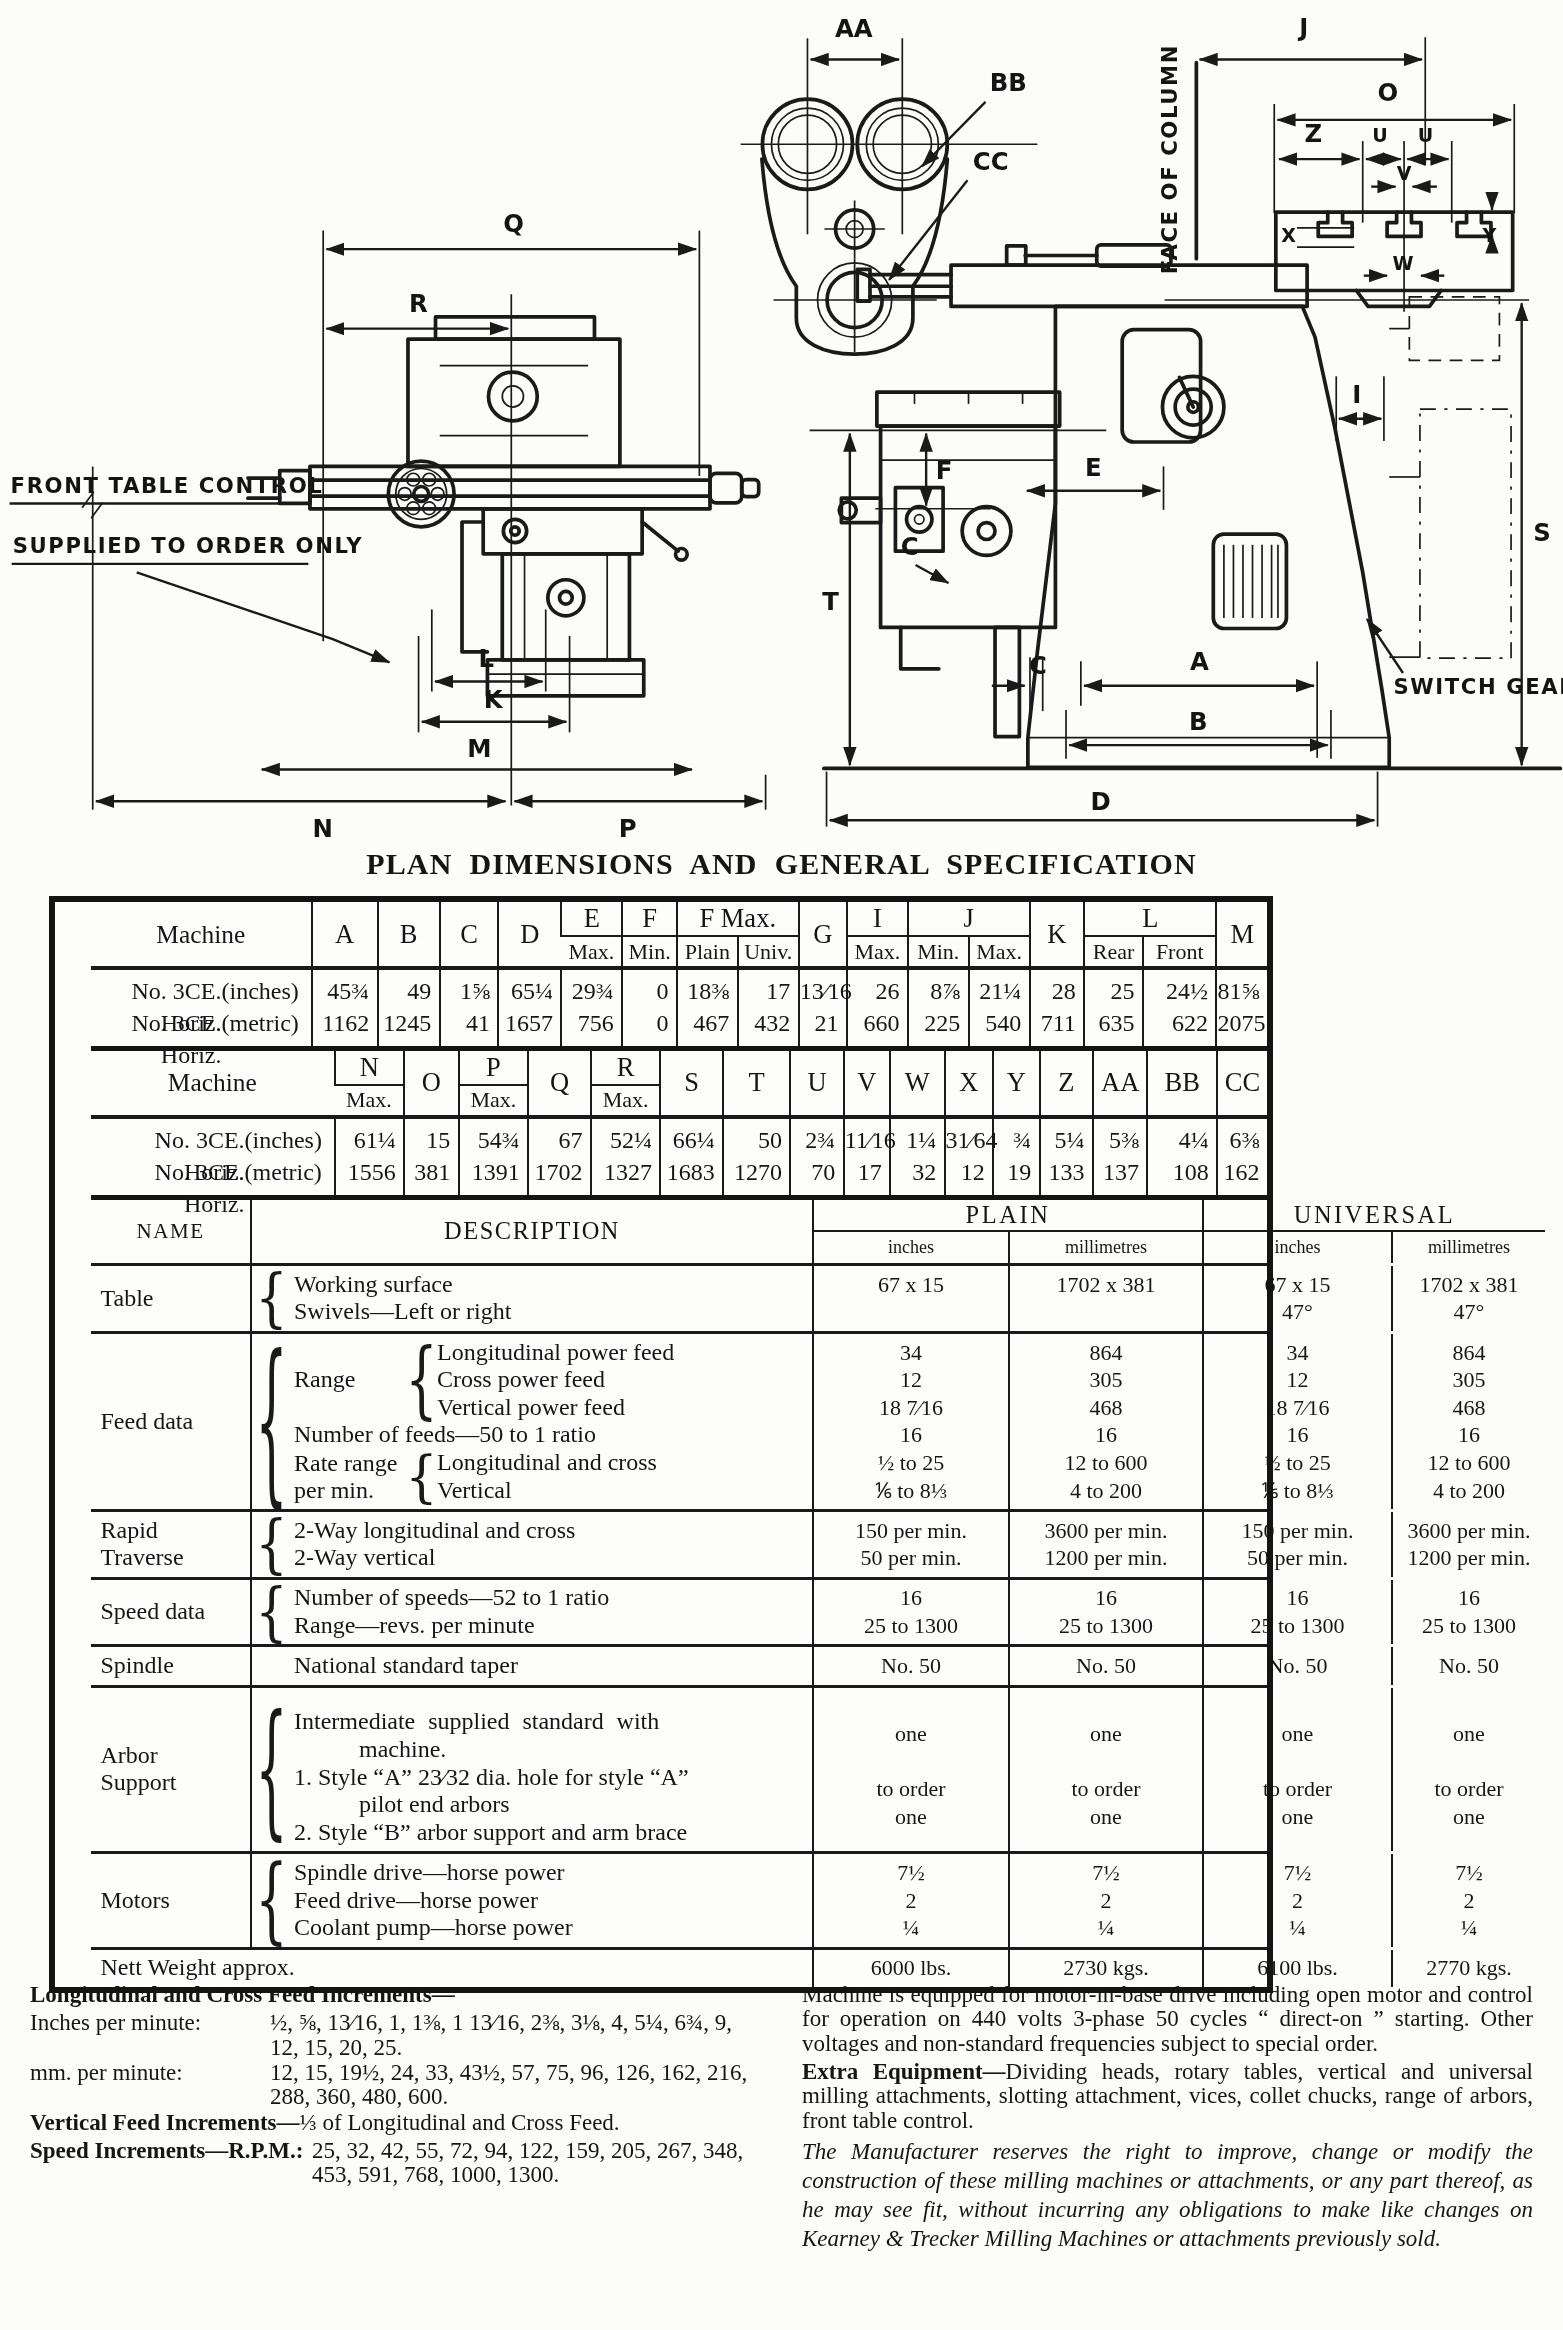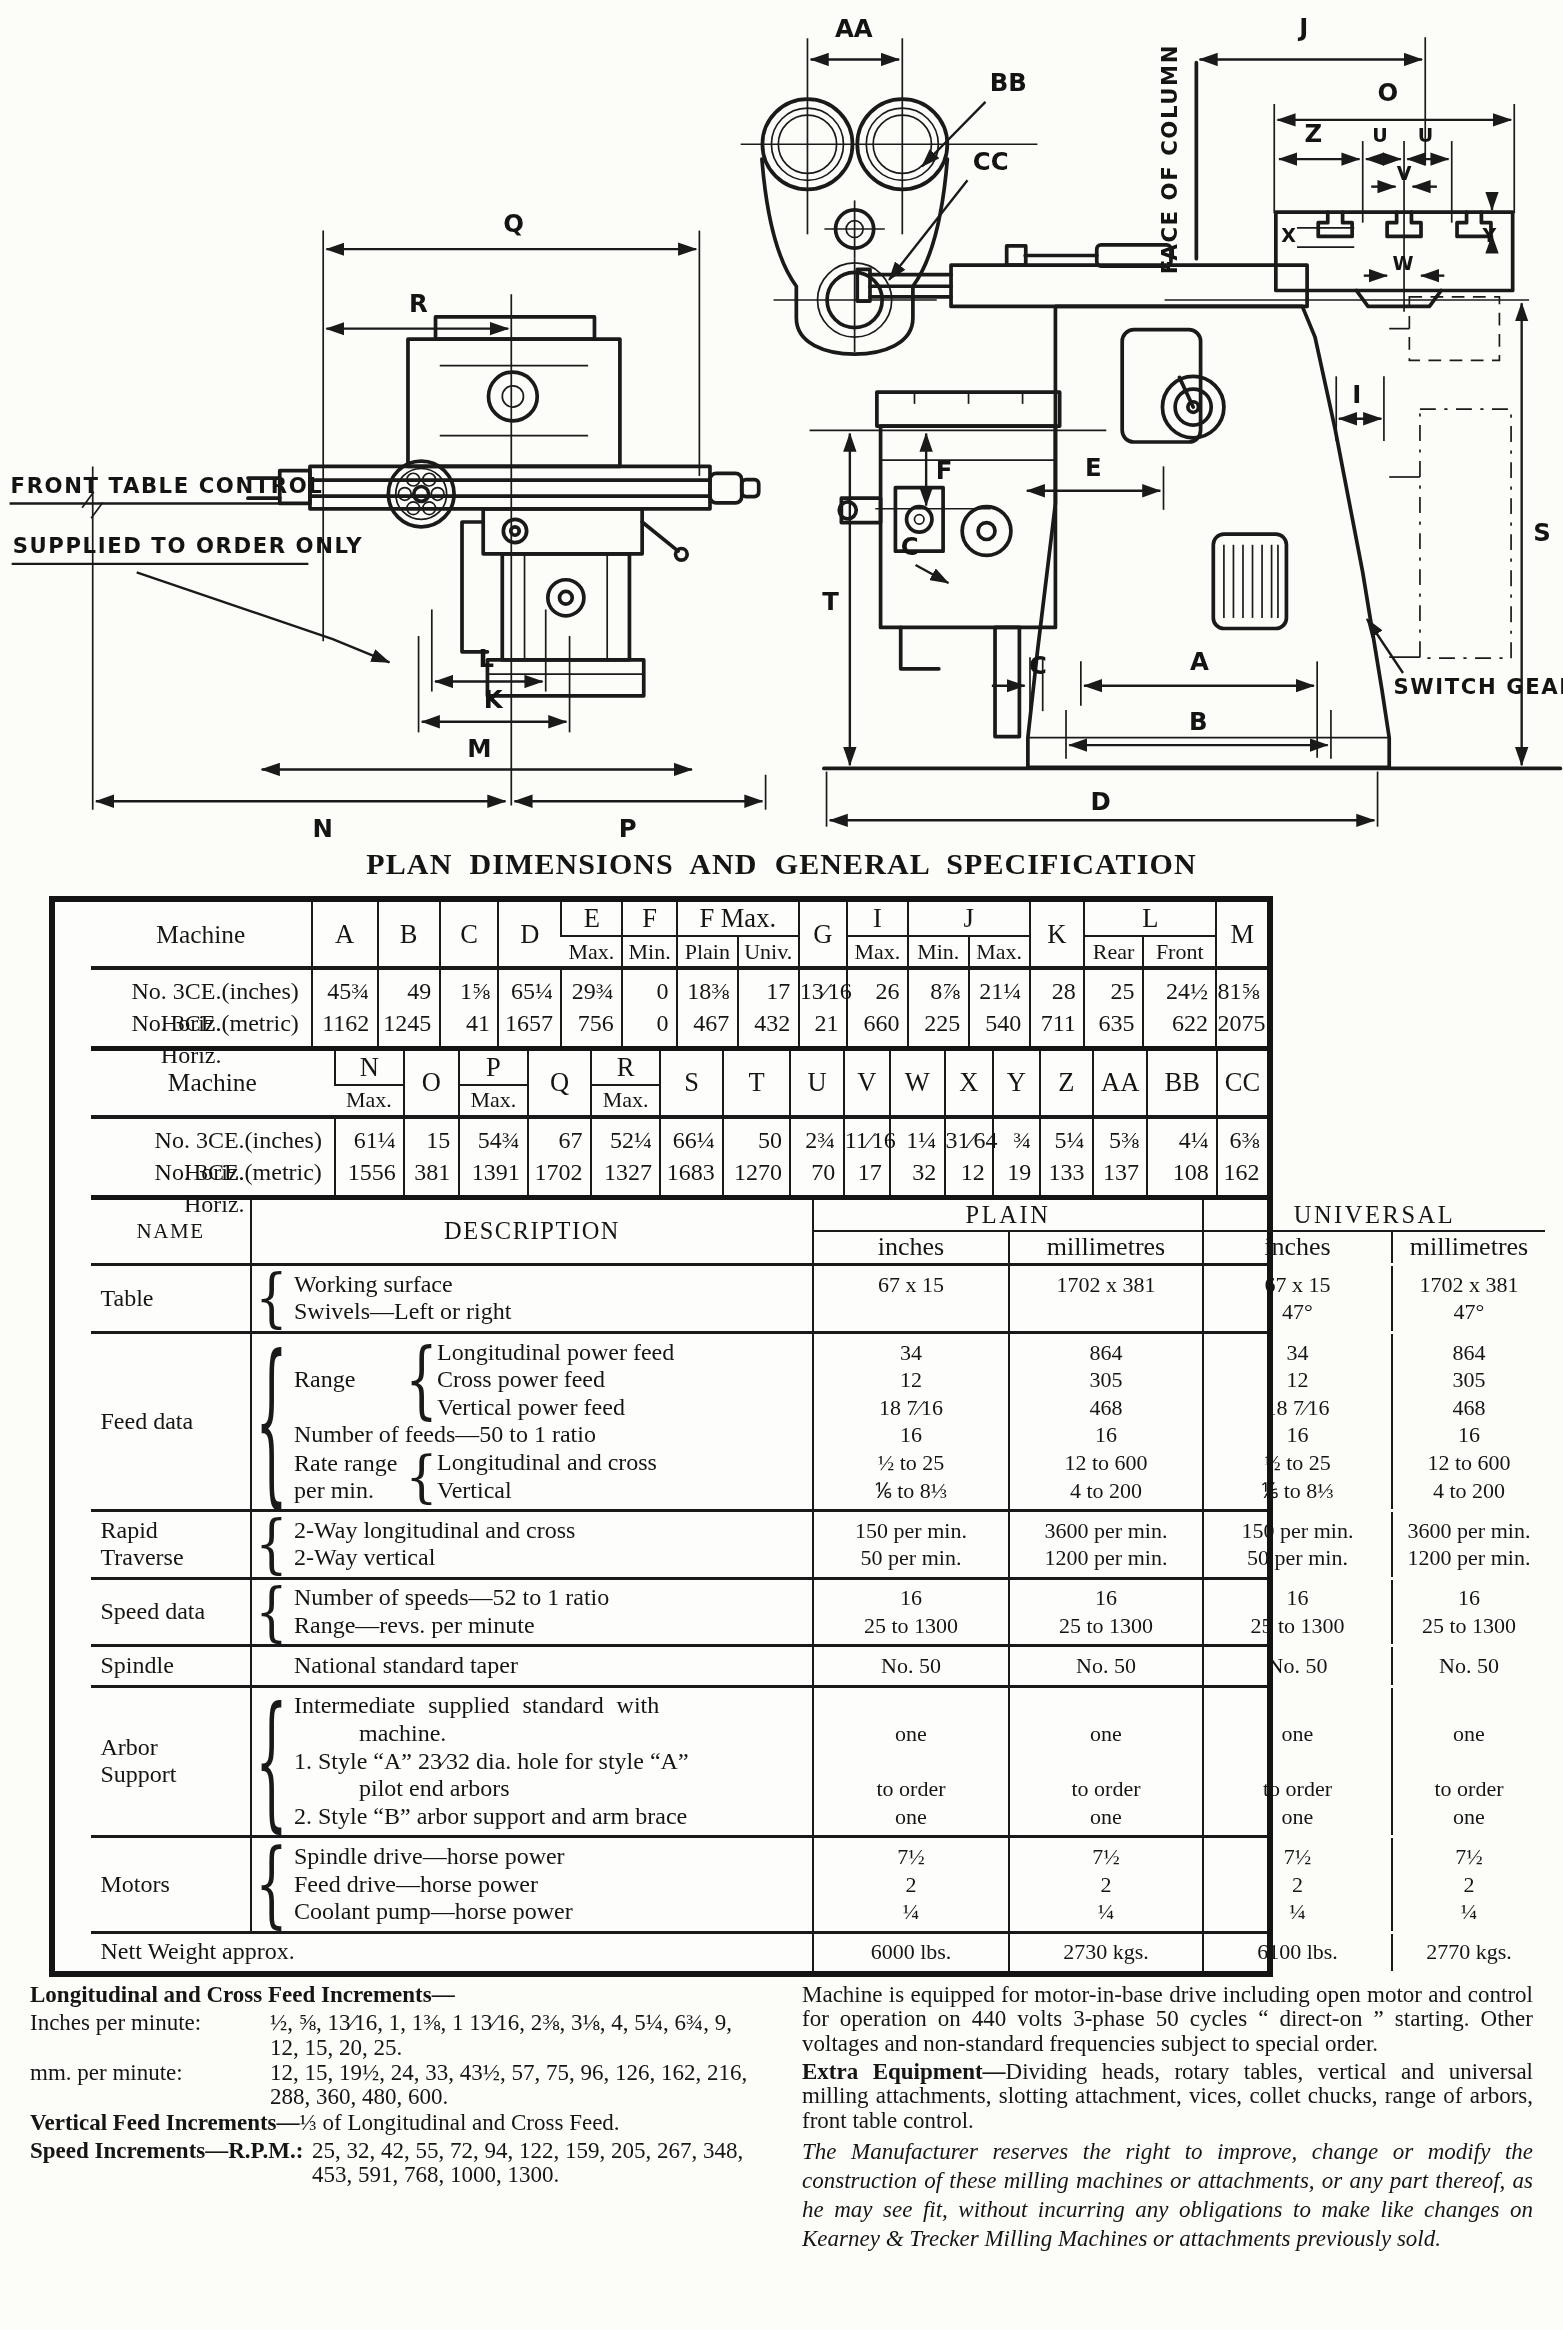--- a/index.html
+++ b/index.html
@@ -32,34 +32,34 @@
   .dimt tbody td div{height:32px;line-height:32px;}
   .dimt tbody td.mcell{text-align:right;padding:5.3px 0 6.4px 0;}
   .mrow{display:flex;justify-content:space-between;padding:0 11.7px 0 10.6px;}
   
   .shead{display:grid;grid-template-columns:159px 562px 196px 194px 189px 154px;grid-template-rows:32px 31px;}
   .shead div{display:flex;align-items:center;justify-content:center;}
   .hname{grid-column:1;grid-row:1/3;font-size:21px;letter-spacing:1.6px;}
   .hdesc{grid-column:2;grid-row:1/3;font-size:24.4px;letter-spacing:1.6px;border-left:2.1px solid #1a1a1a;}
   .hplain{grid-column:3/5;grid-row:1;font-size:24.4px;letter-spacing:2.6px;border-left:2.1px solid #1a1a1a;border-bottom:2.1px solid #1a1a1a;}
   .huniv{grid-column:5/7;grid-row:1;font-size:24.4px;letter-spacing:2.6px;border-left:2.1px solid #1a1a1a;border-bottom:2.1px solid #1a1a1a;}
-  .hsub{font-size:26px;}
+  .hsub{font-size:18px;}
   .hsub.c3{grid-column:3;grid-row:2;border-left:2.1px solid #1a1a1a;}
   .hsub.c4{grid-column:4;grid-row:2;border-left:2.1px solid #1a1a1a;}
   .hsub.c5{grid-column:5;grid-row:2;border-left:2.1px solid #1a1a1a;}
   .hsub.c6{grid-column:6;grid-row:2;border-left:2.1px solid #1a1a1a;}
   .srow{display:grid;grid-template-columns:159px 562px 196px 194px 189px 154px;border-top:3.7px solid #1a1a1a;}
   .srow.nett{grid-template-columns:721px 196px 194px 189px 154px;}
   .sc{padding:4.8px 0;box-sizing:border-box;}
   .sc.name{display:flex;flex-direction:column;justify-content:center;padding-left:9.5px;font-size:24px;line-height:27.6px;}
   .sc.desc{border-left:2.1px solid #1a1a1a;position:relative;padding-left:42px;font-size:24px;}
   .sc.val{border-left:2.1px solid #1a1a1a;text-align:center;font-size:22px;}
   .dline,.vline{height:27.6px;line-height:27.6px;white-space:nowrap;}
   .ind{padding-left:65px;}
-  .wsp{word-spacing:6.9px;}
+  .wsp{word-spacing:6.9px;margin-top:16px;}
   .brace{font-family:"DejaVu Serif",serif;font-weight:400;color:#1a1a1a;line-height:1;display:block;}
   .obrace{position:absolute;left:3.2px;top:50%;font-size:51px;}
   .ob2{transform:translateY(-50%) scaleY(1.25);}
   .ob3{transform:translateY(-50%) scaleY(1.85);}
   .ob5{transform:translateY(-50%) scaleY(2.85);}
   .ob6{transform:translateY(-50%) scaleY(3.5);}
   .feedgrid{display:grid;grid-template-columns:112px 31px 1fr;grid-auto-rows:27.6px;}
   .fgitem{line-height:27.6px;}
   .fl-range{grid-column:1;grid-row:1/4;display:flex;align-items:center;}
   .gb{align-self:center;justify-self:center;font-size:51px;}

